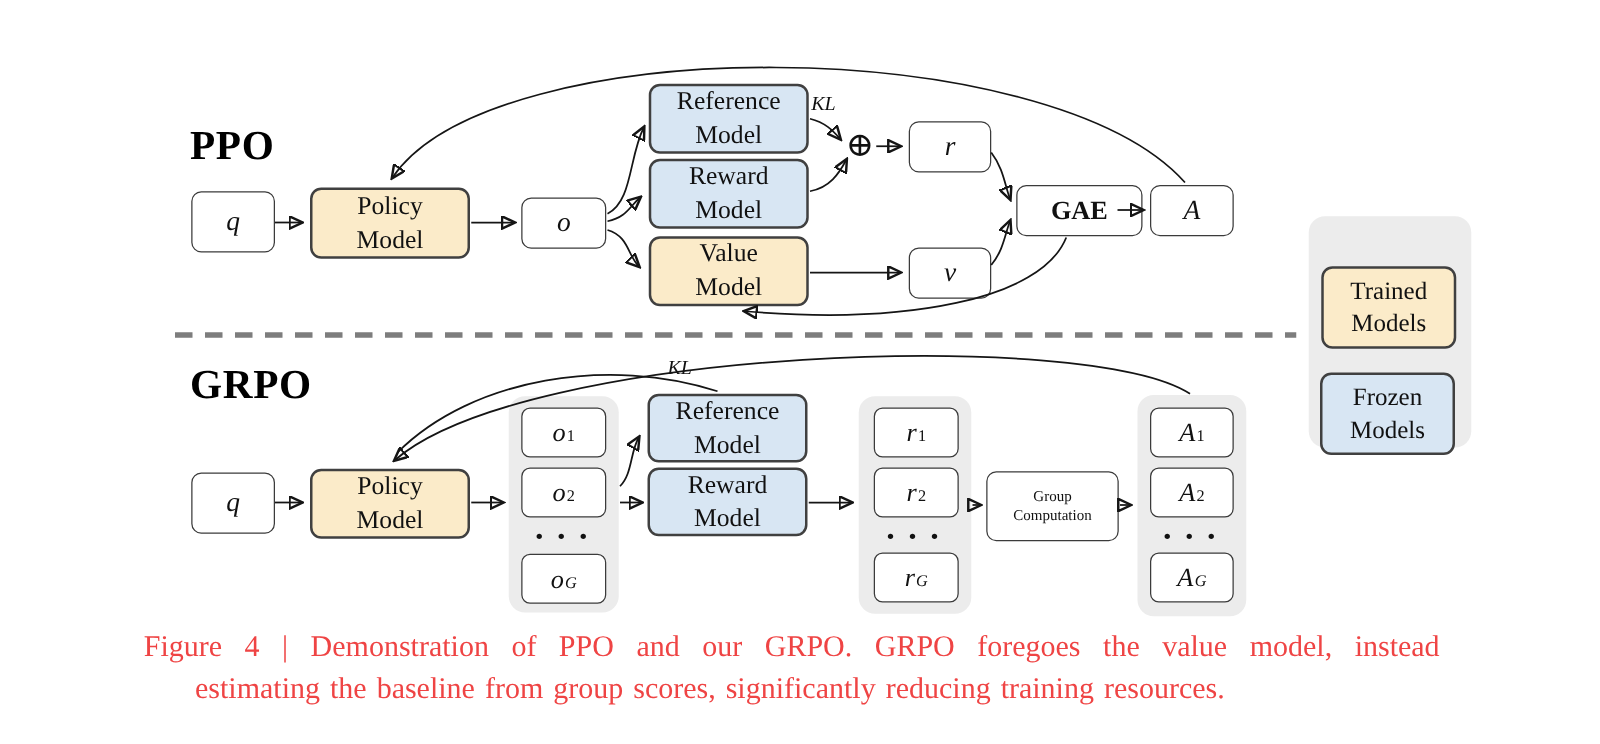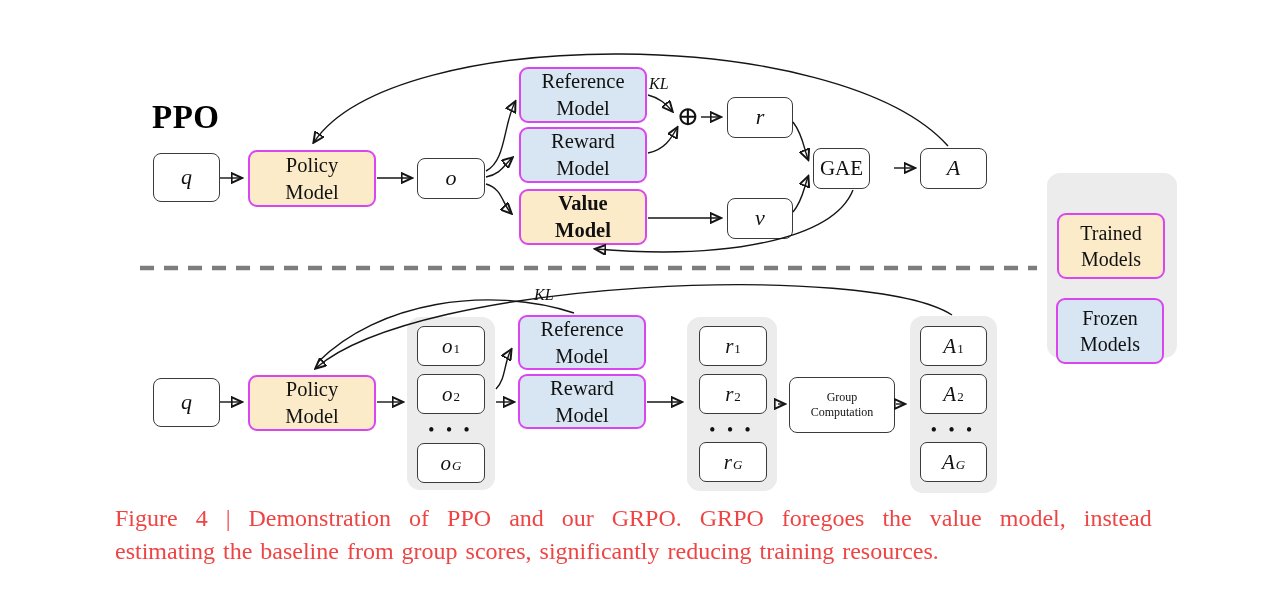--- a/index.html
+++ b/index.html
@@ -4,21 +4,21 @@
 <style>
   html,body{margin:0;padding:0;background:#ffffff;}
   .figure-root{
     position:relative;width:1280px;height:595px;background:#ffffff;
     font-family:"Liberation Serif","DejaVu Serif",serif;color:#111;overflow:hidden;
   }
   .abs{position:absolute;box-sizing:border-box;}
   .heading{font-weight:bold;font-size:33px;letter-spacing:0.5px;color:#000;}
   
   .model{
-    border:2px solid #d946ef;border-radius:9px;
+    border:2px solid #404040;border-radius:9px;
     display:flex;align-items:center;justify-content:center;text-align:center;
     font-size:20.5px;line-height:1.3;white-space:pre-line;z-index:10;
   }
   .trained{background:#FBEBC9;}
   .frozen{background:#D8E6F3;}
   
   .wbox{
     background:#fff;border:1.5px solid #3b3b3b;border-radius:8px;
     display:flex;align-items:center;justify-content:center;text-align:center;
     font-size:22px;z-index:10;line-height:1.2;
@@ -34,21 +34,21 @@
   .dots{
     display:flex;align-items:center;justify-content:center;
     font-size:16px;font-weight:bold;letter-spacing:4px;color:#111;z-index:10;
   }
   .kl{font-style:italic;font-size:16px;z-index:15;}
   .oplus{font-size:27px;line-height:30px;text-align:center;z-index:15;}
   .gc{font-size:12px;line-height:1.25;}
   .legend-box{font-size:20px;margin-top:19px;}
   .caption{font-size:24px;line-height:33px;color:#ef4444;z-index:10;white-space:nowrap;}
   .cap-l1{word-spacing:12px;}
-  .cap-l2{word-spacing:2px;}
+  .cap-l2{word-spacing:2px;margin-left:41px;}
   svg.overlay{position:absolute;left:0;top:0;z-index:20;pointer-events:none;}
   svg.overlay path, svg.overlay line{fill:none;stroke:#151515;stroke-width:1.4;}
   svg.overlay .divider{stroke:#7d7d7d;stroke-width:4.5;}
 </style>
 </head>
 <body>
 
 <div class="figure-root">
 
   <div class="abs heading" style="left:152px;top:99px;">PPO</div>
@@ -61,38 +61,39 @@
 Model</div>
 
   <div class="abs wbox" style="left:417px;top:158px;width:68px;height:41px;">
       <span class="mi">o</span>
     </div>
 
   <div class="abs model frozen" style="left:519px;top:67px;width:128px;height:56px;">Reference
 Model</div>
   <div class="abs model frozen" style="left:519px;top:127px;width:128px;height:56px;">Reward
 Model</div>
-  <div class="abs model trained" style="left:519px;top:189px;width:128px;height:56px;font-weight:bold;">Value
+  <div class="abs model trained" style="left:519px;top:189px;width:128px;height:56px;">Value
 Model</div>
 
   <div class="abs kl" style="left:649px;top:75px;">KL</div>
   <div class="abs oplus" style="left:674px;top:101px;width:28px;height:30px;">⊕</div>
 
   <div class="abs wbox" style="left:727px;top:97px;width:66px;height:41px;">
       <span class="mi">r</span>
     </div>
   <div class="abs wbox" style="left:727px;top:198px;width:66px;height:41px;">
       <span class="mi">v</span>
     </div>
 
-  <div class="abs wbox" style="left:813px;top:148px;width:57px;height:41px;font-size:21px;">GAE</div>
+  <div class="abs wbox" style="left:813px;top:148px;width:101px;height:41px;font-size:21px;font-weight:bold;">GAE</div>
   <div class="abs wbox" style="left:920px;top:148px;width:67px;height:41px;">
       <span class="mi">A</span>
     </div>
 
+  <div class="abs heading" style="left:152px;top:290px;">GRPO</div>
 
   <div class="abs wbox" style="left:153px;top:378px;width:67px;height:49px;">
       <span class="mi">q</span>
     </div>
 
   <div class="abs model trained" style="left:248px;top:375px;width:128px;height:56px;">Policy
 Model</div>
 
   <div class="abs kl" style="left:534px;top:286px;">KL</div>
 

